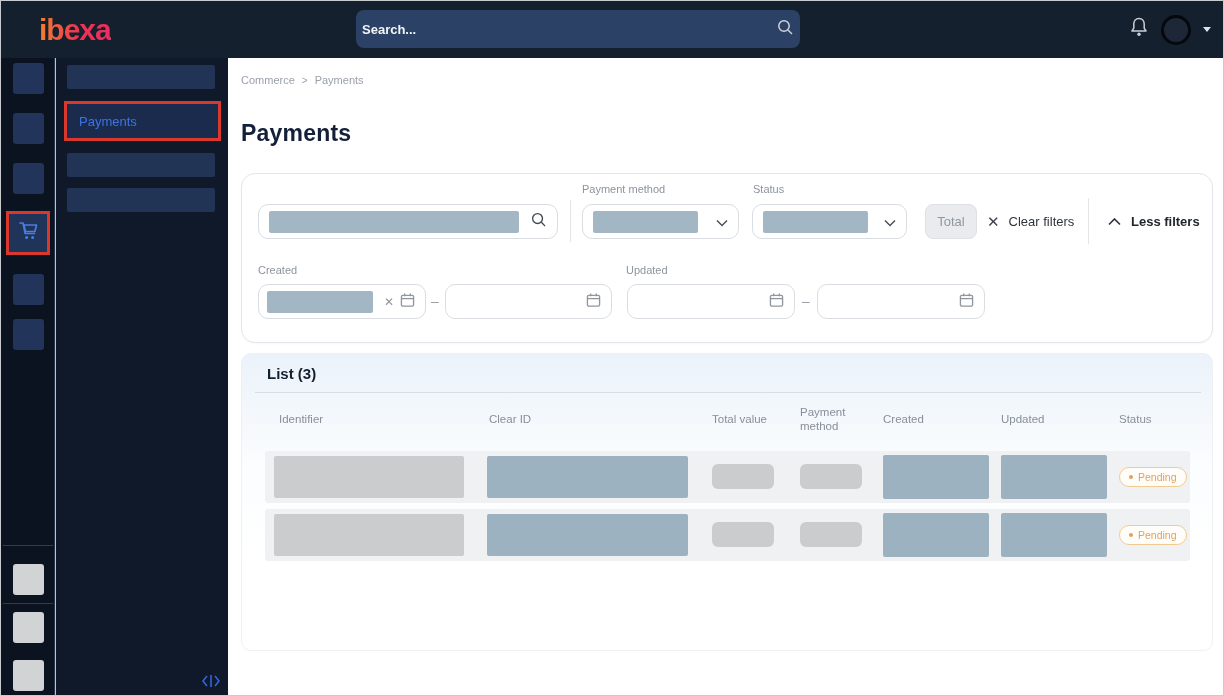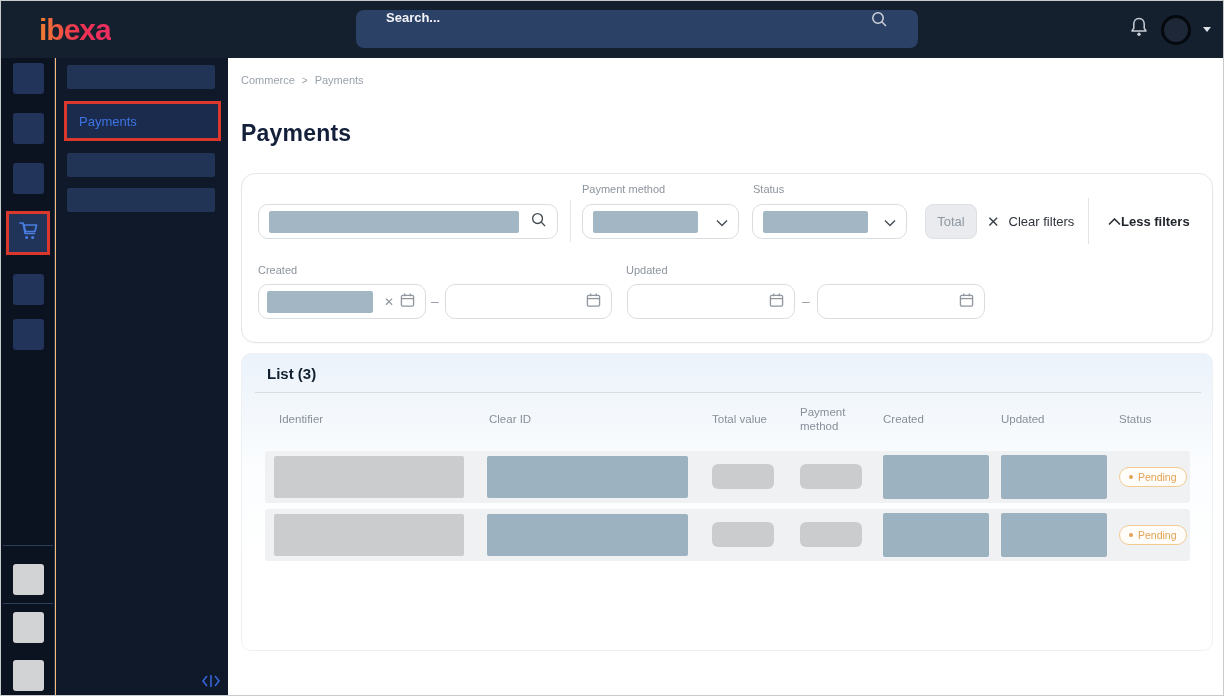--- a/index.html
+++ b/index.html
@@ -1,26 +1,26 @@
 <!DOCTYPE html>
 <html><head>
 <meta charset="utf-8">
 <style>
   * { box-sizing: border-box; margin: 0; padding: 0; }
   html,body { width:1224px; height:696px; }
   body { font-family: "Liberation Sans", "DejaVu Sans", sans-serif; background:#fff; }
-  .app { position:relative; width:1224px; height:696px; border:1px solid #c8cbce; overflow:hidden; background:#fdba74; }
+  .app { position:relative; width:1224px; height:696px; border:1px solid #c8cbce; overflow:hidden; background:#c4b5fd; }
 
   
   .topbar { position:absolute; left:0; top:0; width:100%; height:57px; background:#15202f; }
   .logo { position:absolute; left:38px; top:12px; font-size:30px; font-weight:700; letter-spacing:-1px;
           background:linear-gradient(90deg,#f08030 0%, #ee3352 55%, #ec2d60 100%);
           -webkit-background-clip:text; background-clip:text; color:transparent; }
-  .searchbox { position:absolute; left:355px; top:9px; width:562px; height:38px; background:#2b4166; border-radius:8px;
-               display:flex; align-items:flex-start; padding:0 30px; }
+  .searchbox { position:absolute; left:355px; top:9px; width:444px; height:38px; background:#2b4166; border-radius:8px;
+               display:flex; align-items:center; padding:0 6px; }
   .searchbox input { flex:1; background:transparent; border:none; outline:none; color:#fff; font-size:13px; font-weight:600;
                      font-family:"Liberation Sans",sans-serif; }
   .searchbox input::placeholder { color:#f2f4f7; opacity:1; }
   .topbar-right { position:absolute; right:12px; top:0; height:57px; display:flex; align-items:center; gap:12px; }
   .avatar { width:30px; height:30px; border-radius:50%; background:#1d2737; border:3px solid #05080d; }
   .caret { width:0; height:0; border-left:4px solid transparent; border-right:4px solid transparent; border-top:5px solid #dfe3e8; }
 
   
   .rail { position:absolute; left:0; top:57px; width:54px; height:639px; background:#0c1320; border-right:1px solid #24344f; }
   .rail-sq { position:absolute; left:12px; width:31px; height:31px; border-radius:3px; background:#22345a; }
@@ -48,21 +48,21 @@
   .f-label { position:absolute; font-size:11px; color:#8c949d; }
   .pill-input { position:absolute; height:35px; border:1px solid #d9dde1; border-radius:10px; background:#fff;
                 display:flex; align-items:center; padding:0 10px; gap:6px; }
   .redact { background:#a3b6c4; border-radius:2px; }
   .v-div { position:absolute; width:1px; background:#e2e5e8; }
   .apply-btn { position:absolute; left:683px; top:30px; width:52px; height:35px; background:#e9ebee; border:1px solid #dee1e4;
                border-radius:8px; color:#8f98a2; font-size:13px; font-family:"Liberation Sans",sans-serif; }
   .clear-btn { position:absolute; left:745px; top:30px; height:35px; display:flex; align-items:center; gap:9px;
                font-size:13px; color:#2f353c; cursor:pointer; }
   .clear-x { font-size:15px; color:#3c434a; }
-  .less-btn { position:absolute; left:866px; top:30px; height:35px; display:flex; align-items:center; gap:0;
+  .less-btn { position:absolute; left:866px; top:30px; height:35px; display:flex; align-items:center; gap:10px;
               font-size:13px; font-weight:700; color:#22272d; cursor:pointer; }
   .dash { position:absolute; top:119px; font-size:14px; color:#9aa1a9; }
   .x-small { font-size:12px; color:#8f969e; cursor:pointer; }
 
   
   .list-card { position:absolute; left:13px; top:295px; width:972px; height:298px; border:1px solid #eef1f4; border-radius:10px;
                background:linear-gradient(180deg,#ebf2fa 0%, #fbfdfe 38%, #ffffff 70%); }
   .list-heading { position:absolute; left:25px; top:11px; font-size:15px; font-weight:700; color:#12202f; }
   .list-div { position:absolute; left:13px; top:38px; width:946px; height:1px; background:#dadde0; }
   .th { position:absolute; top:58px; font-size:11.5px; color:#878f99; line-height:14px; }

